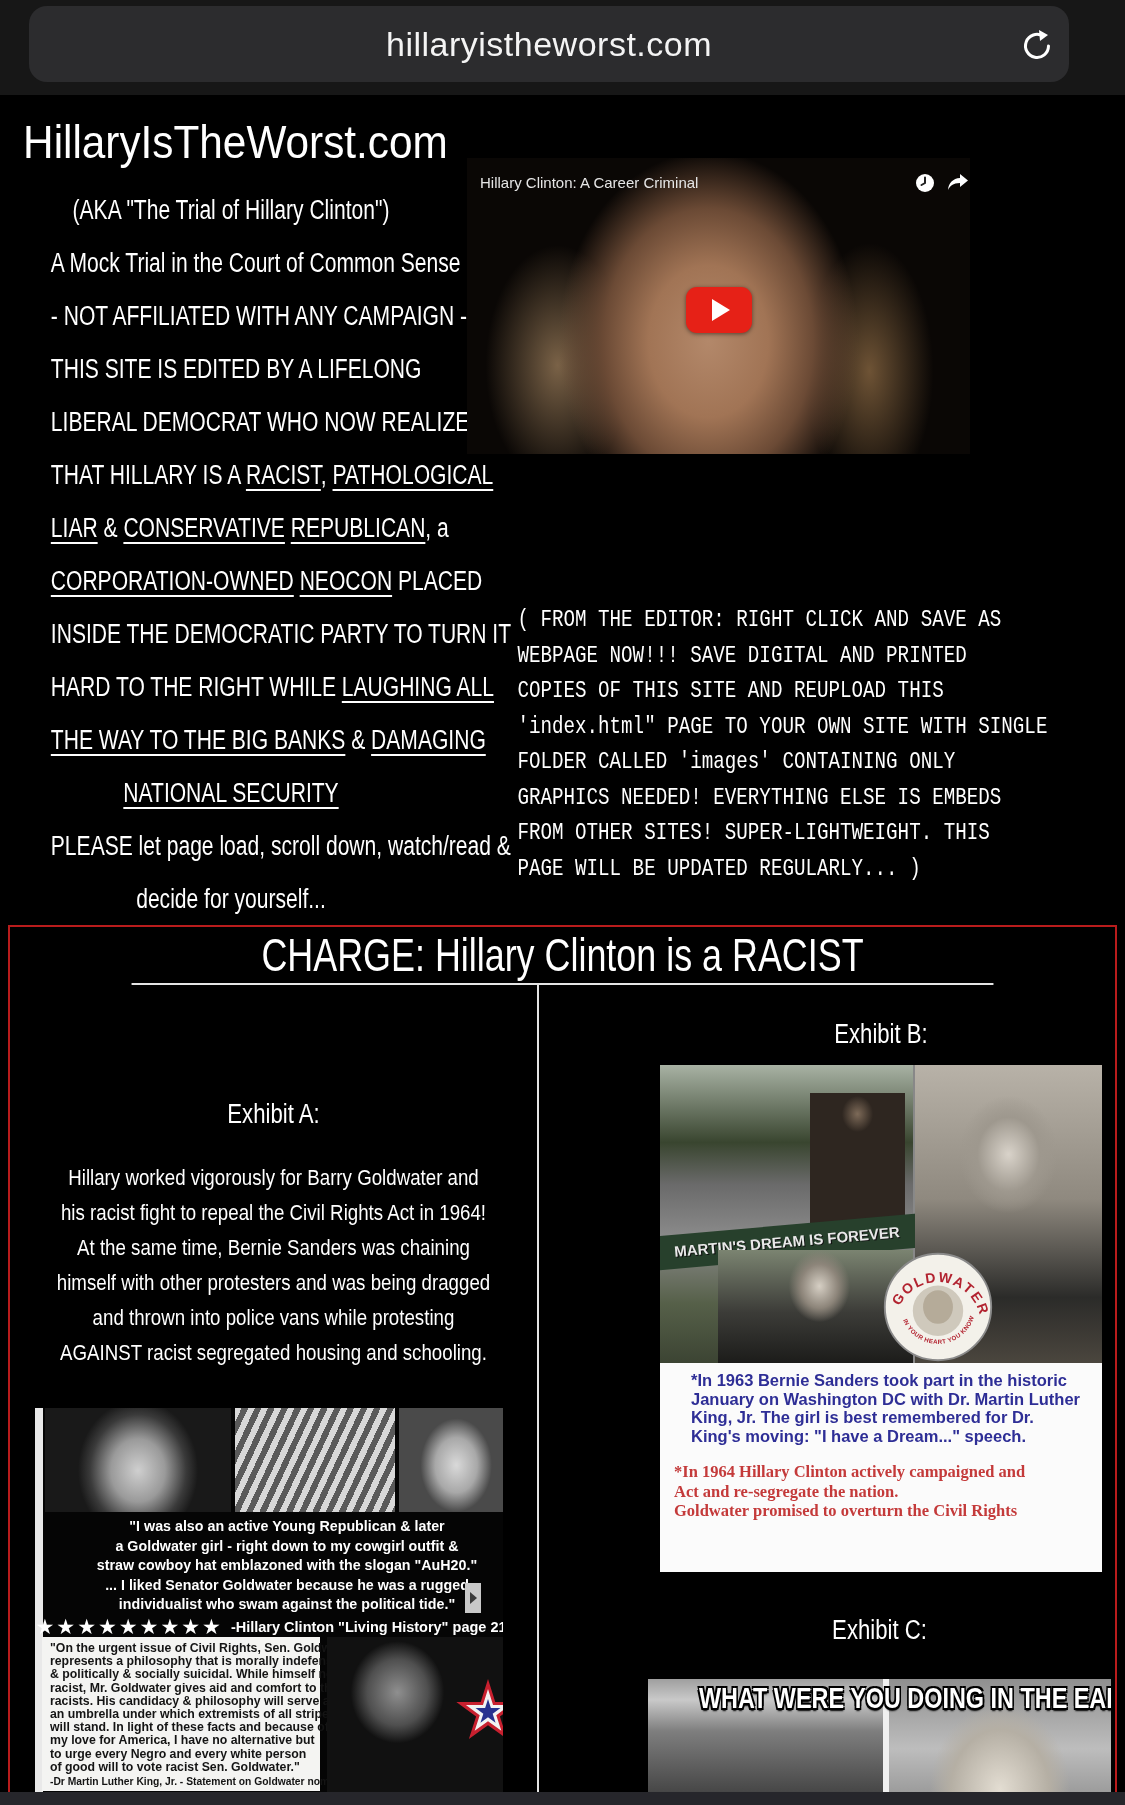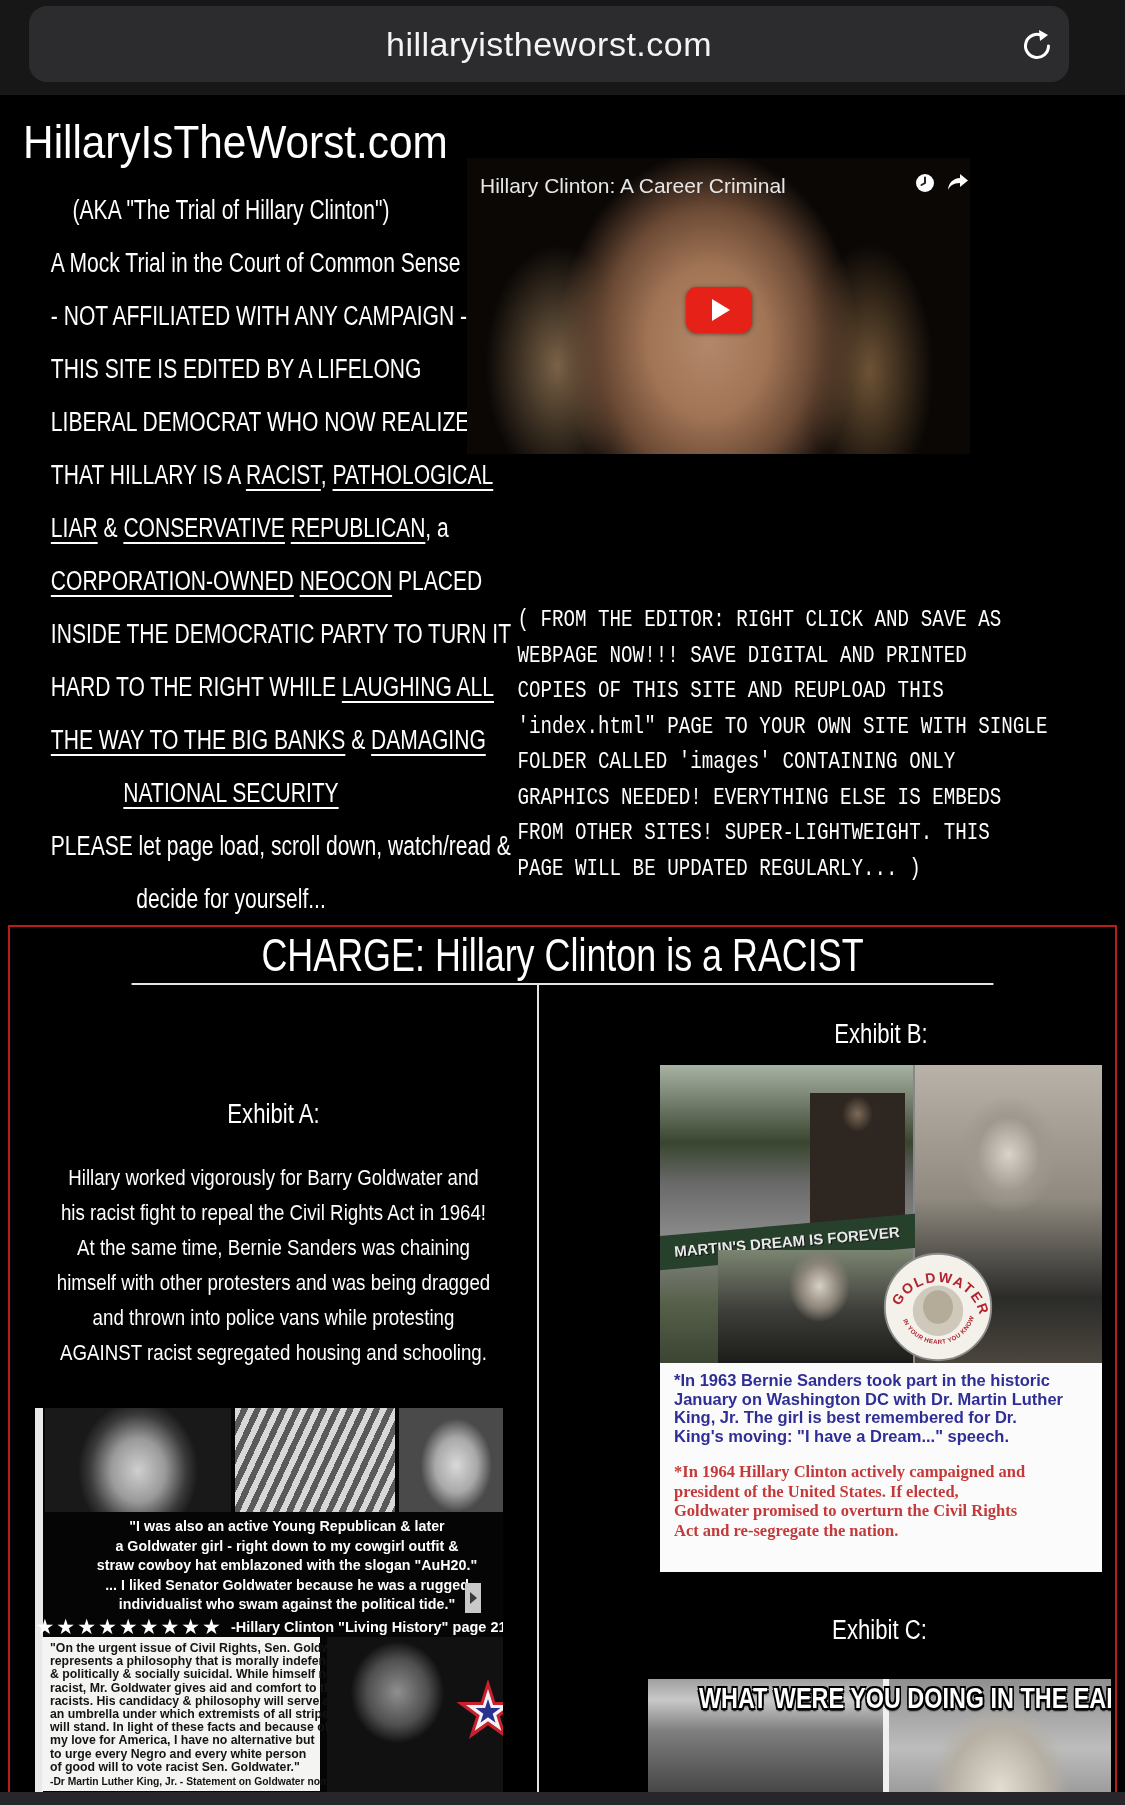--- a/index.html
+++ b/index.html
@@ -22,21 +22,21 @@
   .introline{width:100%;height:53px;line-height:53px;text-align:center;color:#fff;font-size:27px;
              white-space:nowrap;transform:scaleX(.78);transform-origin:50% 50%;}
   .introline .lnk{text-decoration:underline;text-underline-offset:5px;text-decoration-thickness:2px;cursor:pointer;}
 
   
   .video{left:467px;top:158px;width:503px;height:296px;overflow:hidden;background:
      radial-gradient(ellipse 150px 190px at 48% 62%, #b3886a 0%, #a17455 40%, #6b4a35 70%, rgba(0,0,0,0) 100%),
      radial-gradient(ellipse 90px 150px at 18% 70%, #7a6247 0%, rgba(0,0,0,0) 80%),
      radial-gradient(ellipse 80px 160px at 80% 72%, #6e5335 0%, rgba(0,0,0,0) 80%),
      #0a0705;}
-  .vtitle{left:13px;top:16px;color:#e6e6e6;font-size:21px;white-space:nowrap;}
+  .vtitle{left:13px;top:16px;color:#e6e6e6;font-size:15px;white-space:nowrap;}
   .clockicon{left:448px;top:15px;width:20px;height:20px;}
   .shareicon{left:480px;top:15px;width:22px;height:20px;}
   .playbtn{left:219px;top:129px;width:66px;height:46px;background:#e62117;border-radius:11px;
            box-shadow:0 1px 4px rgba(0,0,0,.5);}
   .playtri{left:26px;top:12px;width:0;height:0;border-left:18px solid #fff;
            border-top:11px solid transparent;border-bottom:11px solid transparent;}
 
   
   .watch{left:467px;top:462px;width:504px;}
   .watchline{width:100%;height:36px;line-height:36px;text-align:center;color:#fff;font-size:30px;
@@ -97,21 +97,21 @@
             text-shadow:1px 1px 0 #111;}
   .b-bernie{left:58px;top:185px;width:195px;height:113px;background:
      radial-gradient(ellipse 34px 40px at 52% 32%, #d6cfc4 0%, #8d857a 55%, rgba(0,0,0,0) 90%),
      linear-gradient(180deg,#7b8471 0%,#3c3c38 55%,#1c1c1a 100%);}
   .b-right{left:255px;top:0;width:187px;height:298px;background:
      radial-gradient(ellipse 52px 62px at 50% 30%, #d9d3ca 0%, #9e988e 60%, rgba(0,0,0,0) 95%),
      linear-gradient(180deg,#b8b2a8 0%,#8f897f 45%,#2b2b29 78%,#4b463e 100%);}
   .b-pin{left:222px;top:186px;width:112px;height:112px;}
   .captionB{left:650px;top:436px;width:442px;height:209px;background:#fbfbfb;}
   .bline{margin-left:14px;height:18.6px;line-height:18.6px;font-size:16.5px;font-weight:bold;color:#2e2e96;white-space:nowrap;}
-  .blueblk{left:0;top:8px;width:100%;}
+  .blueblk{left:17px;top:8px;width:100%;}
   .redblk{left:0;top:99px;width:100%;font-family:Liberation Serif, serif;}
   .rline{margin-left:14px;height:19.6px;line-height:19.6px;font-size:16.5px;font-weight:bold;color:#c43a3a;white-space:nowrap;}
 
   
   .collageC{left:638px;top:752px;width:463px;height:116px;overflow:hidden;background:#111;}
   .c-left{left:0;top:0;width:235px;height:116px;background:
      linear-gradient(180deg,#9f9f9f 0%,#c9c9c9 18%,#7e7e7e 45%,#444 100%);}
   .c-div{left:235px;top:0;width:6px;height:116px;background:#f0f0f0;}
   .c-right{left:241px;top:0;width:222px;height:116px;background:
      radial-gradient(ellipse 70px 85px at 50% 95%, #e3ddd2 0%, #b5afa4 70%, rgba(0,0,0,0) 100%),
@@ -266,23 +266,22 @@
     </div>
     <div class="abs captionB">
       <div class="abs blueblk">
           <div class="bline">*In 1963 Bernie Sanders took part in the historic</div>
           <div class="bline">January on Washington DC with Dr. Martin Luther</div>
           <div class="bline">King, Jr.  The girl is best remembered for Dr.</div>
           <div class="bline">King's moving:   "I have a Dream..." speech.</div>
         </div>
       <div class="abs redblk">
           <div class="rline">*In 1964 Hillary Clinton actively campaigned and</div>
-          <div class="rline">president of the United States. If elected,</div>
+          <div class="rline">Act and re-segregate the nation.</div>
           <div class="rline">Goldwater promised to overturn the Civil Rights</div>
-          <div class="rline">Act and re-segregate the nation.</div>
         </div>
     </div>
 
     <div class="abs exlabel exlabelC">Exhibit C:</div>
     <div class="abs collageC">
       <div class="abs c-left"></div>
       <div class="abs c-div"></div>
       <div class="abs c-right"></div>
       <div class="abs ctitle">WHAT WERE YOU DOING IN THE EARLY 60S?</div>
     </div>

